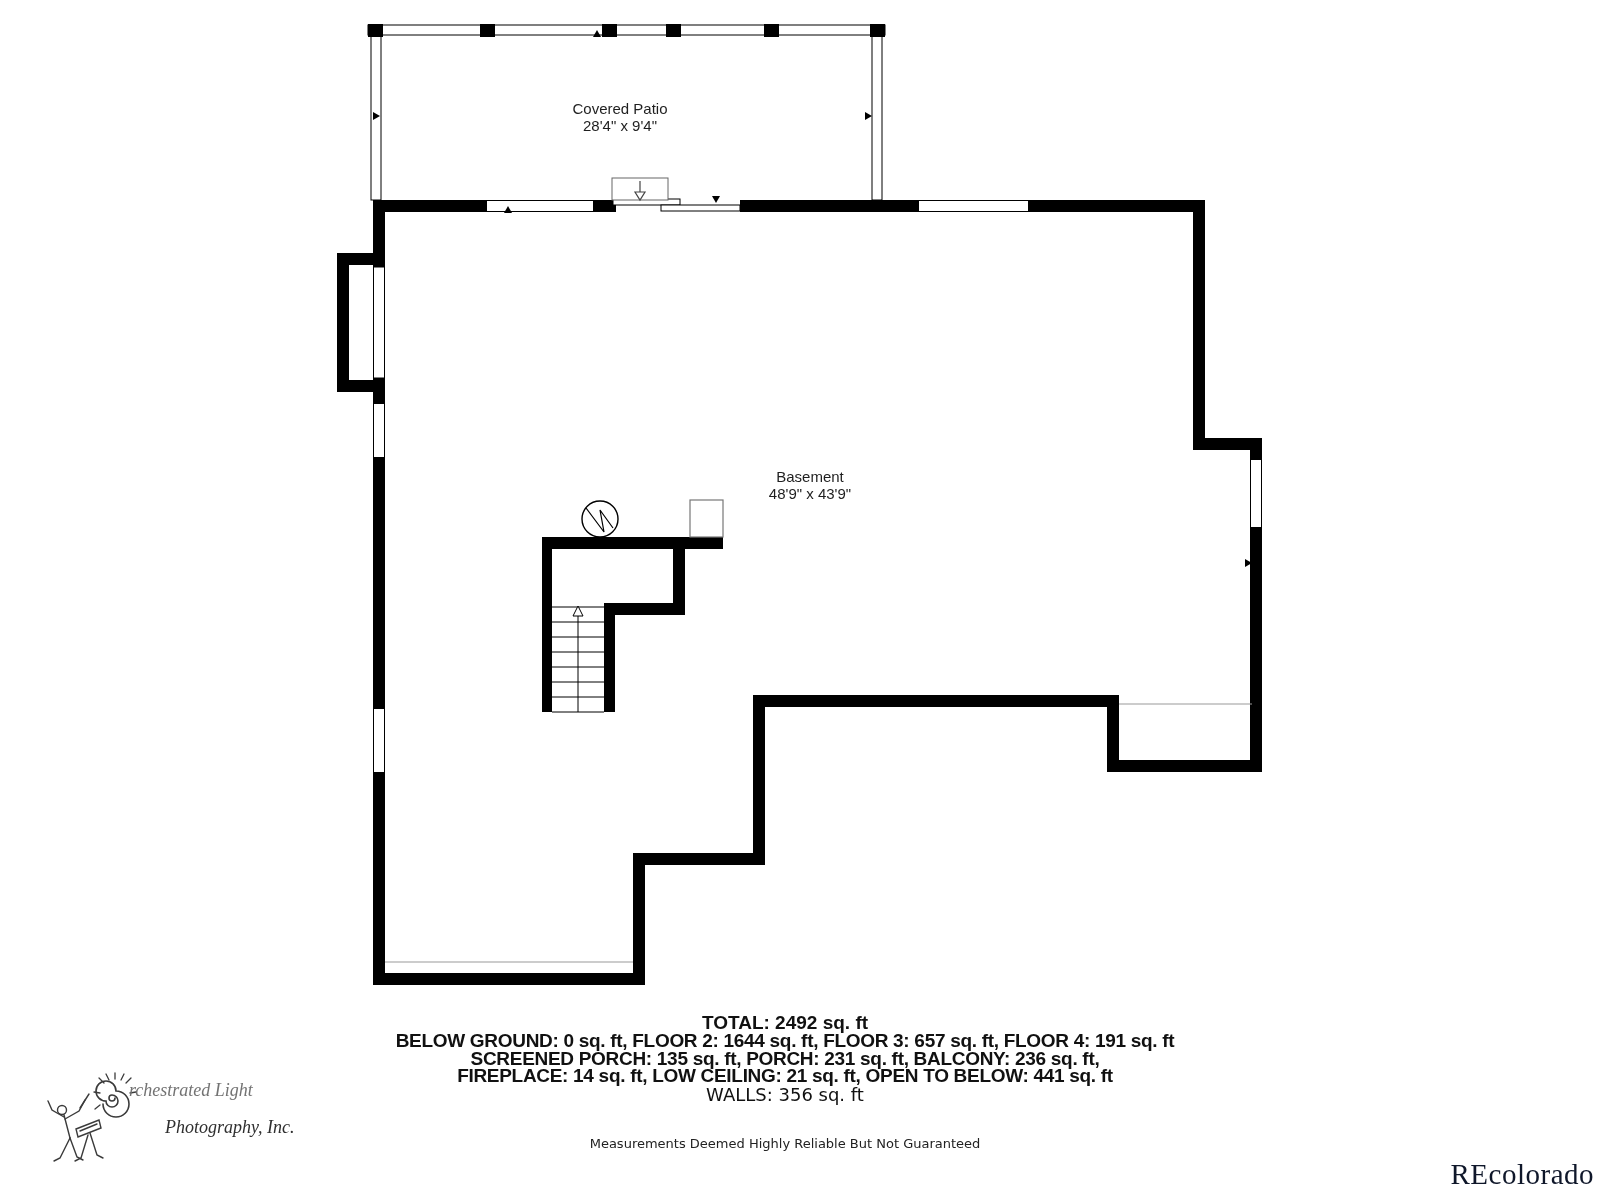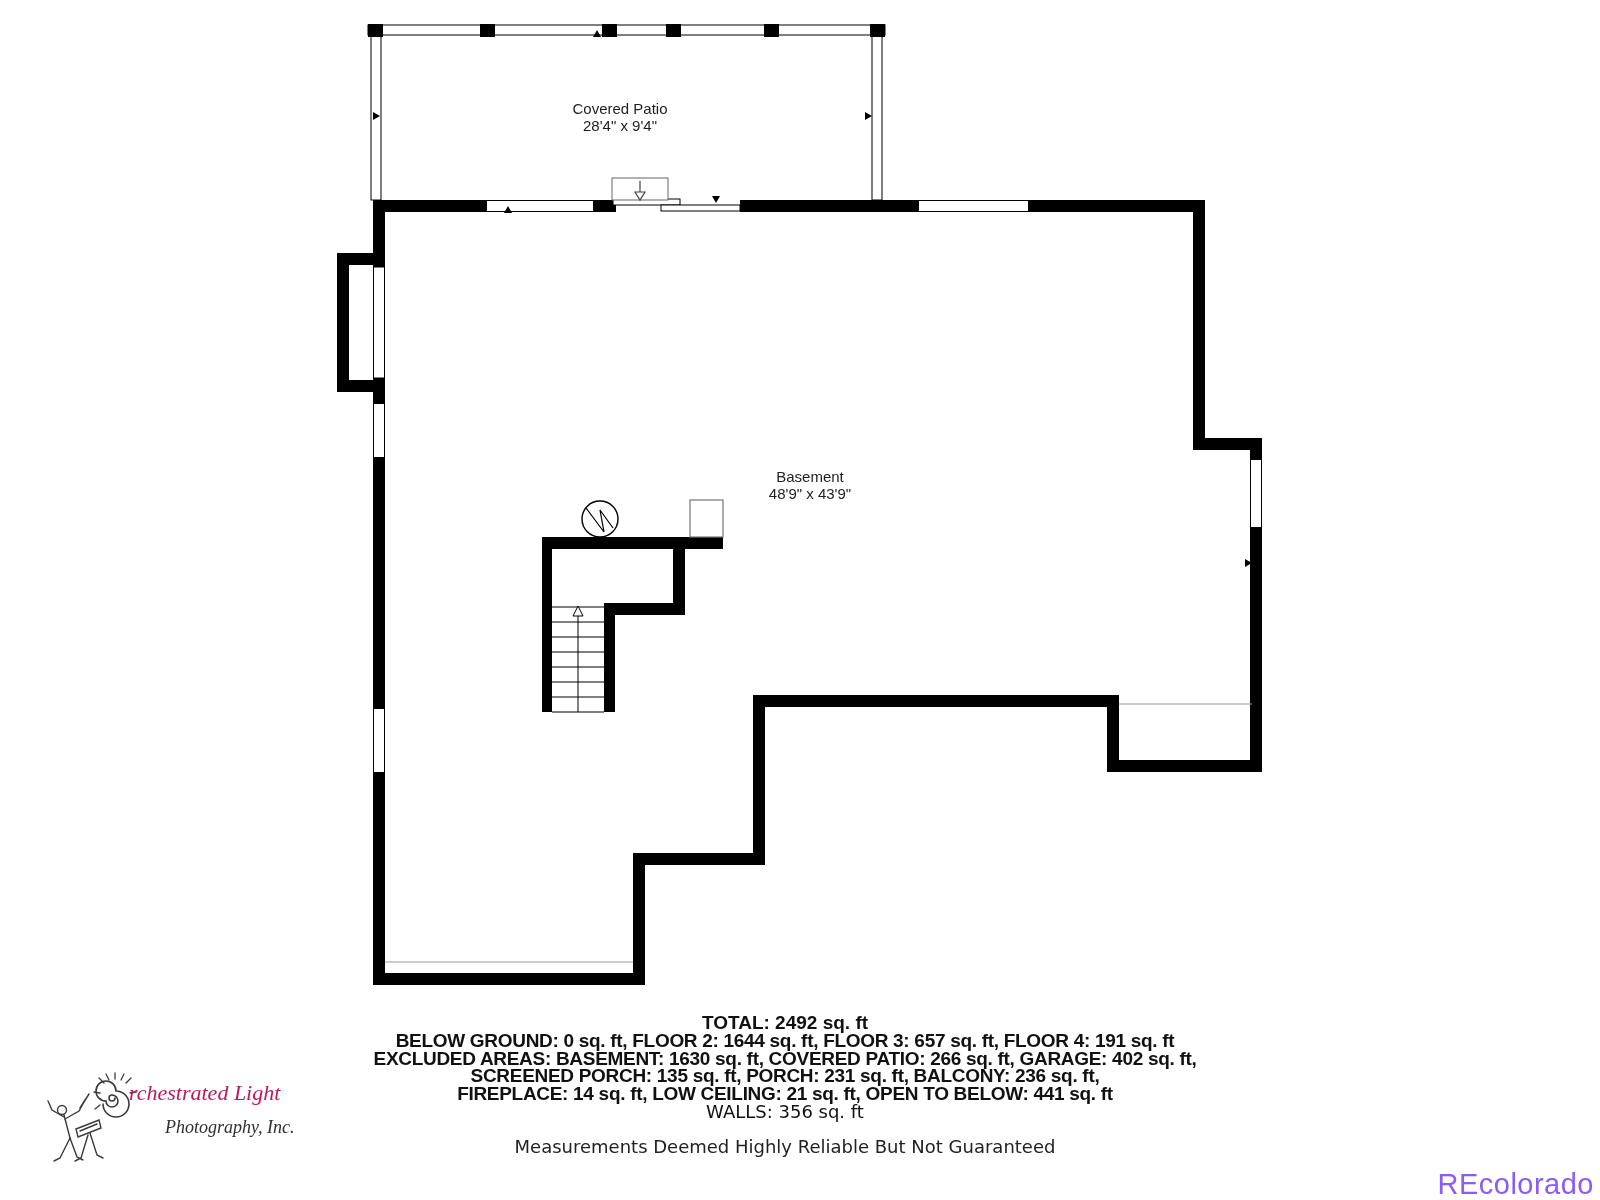--- a/index.html
+++ b/index.html
@@ -6,25 +6,25 @@
   #canvas{position:relative;width:1600px;height:1200px;background:#ffffff;overflow:hidden;
           font-family:"Liberation Sans","DejaVu Sans",sans-serif;color:#1a1a1a;}
   #plan-svg{position:absolute;left:0;top:0;}
   .room-label{position:absolute;text-align:center;font-size:15px;line-height:17px;color:#1f1f1f;}
   .summary{position:absolute;left:285px;top:1014px;width:1000px;text-align:center;color:#111;}
   .summary .total{font-size:19px;font-weight:700;line-height:18px;font-family:"Liberation Sans",sans-serif;}
   .summary .area-line{font-size:19px;font-weight:700;letter-spacing:-0.3px;line-height:17.5px;
                       font-family:"Liberation Sans",sans-serif;}
   .summary .walls-line{font-size:18px;font-weight:400;line-height:19px;font-family:"DejaVu Sans",sans-serif;}
   .disclaimer{position:absolute;left:285px;top:1136px;width:1000px;text-align:center;
-              font-size:18px;color:#222;font-family:"DejaVu Sans",sans-serif;}
-  .watermark{position:absolute;right:6px;top:1158px;font-size:29px;color:#8b5cf6;
-             font-family:Liberation Sans, sans-serif;letter-spacing:0.5px;margin-top:10px;}
+              font-size:13px;color:#222;font-family:"DejaVu Sans",sans-serif;}
+  .watermark{position:absolute;right:6px;top:1158px;font-size:29px;color:#0f172a;
+             font-family:Liberation Serif, serif;letter-spacing:0.5px;}
   .logo-line1{position:absolute;left:129px;top:1080px;font-family:"Liberation Serif","DejaVu Serif",serif;
-              font-style:italic;font-size:22px;color:#be185d;white-space:nowrap;}
+              font-style:italic;font-size:18px;color:#737373;white-space:nowrap;}
   .logo-line2{position:absolute;left:141px;top:1117px;font-family:"Liberation Serif","DejaVu Serif",serif;
               font-style:italic;font-size:18px;color:#2f2f2f;white-space:nowrap;margin-left:24px;}
 </style>
 </head>
 <body>
 
 <div id="canvas">
 
   <svg id="plan-svg" width="1600" height="1200" viewBox="0 0 1600 1200">
 
@@ -194,21 +194,20 @@
   </div>
 
   <div class="room-label" style="left:710px;top:468px;width:200px;text-align:center;">
     <div>Basement</div>
     <div>48'9" x 43'9"</div>
   </div>
 
   <div class="summary">
     <div class="total">TOTAL: 2492 sq. ft</div>
     <div class="area-line">BELOW GROUND: 0 sq. ft, FLOOR 2: 1644 sq. ft, FLOOR 3: 657 sq. ft, FLOOR 4: 191 sq. ft</div>
-    <div class="area-line">EXCLUDED AREAS: BASEMENT: 1630 sq. ft, COVERED PATIO: 266 sq. ft, GARAGE: 402 sq. ft,</div>
     <div class="area-line">SCREENED PORCH: 135 sq. ft, PORCH: 231 sq. ft, BALCONY: 236 sq. ft,</div>
     <div class="area-line">FIREPLACE: 14 sq. ft, LOW CEILING: 21 sq. ft, OPEN TO BELOW: 441 sq. ft</div>
     <div class="walls-line">WALLS: 356 sq. ft</div>
   </div>
 
   <div class="disclaimer">Measurements Deemed Highly Reliable But Not Guaranteed</div>
 
   <div class="watermark">REcolorado</div>
 
   <div class="logo-line1">rchestrated Light</div>

